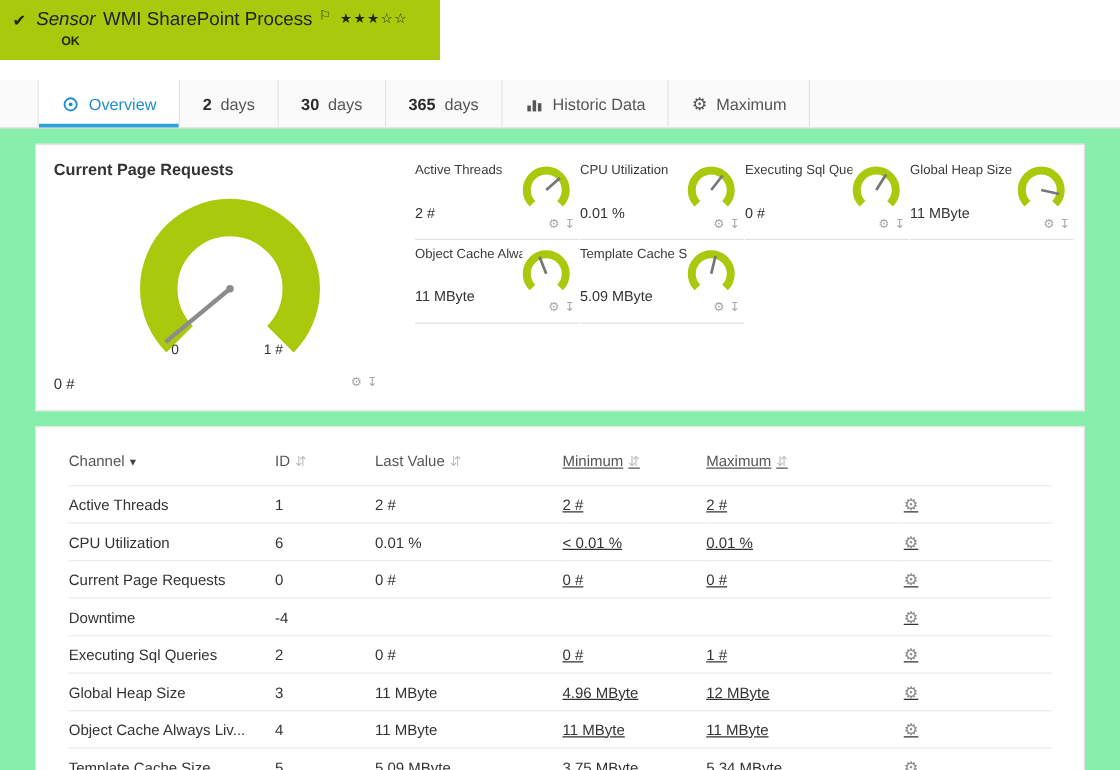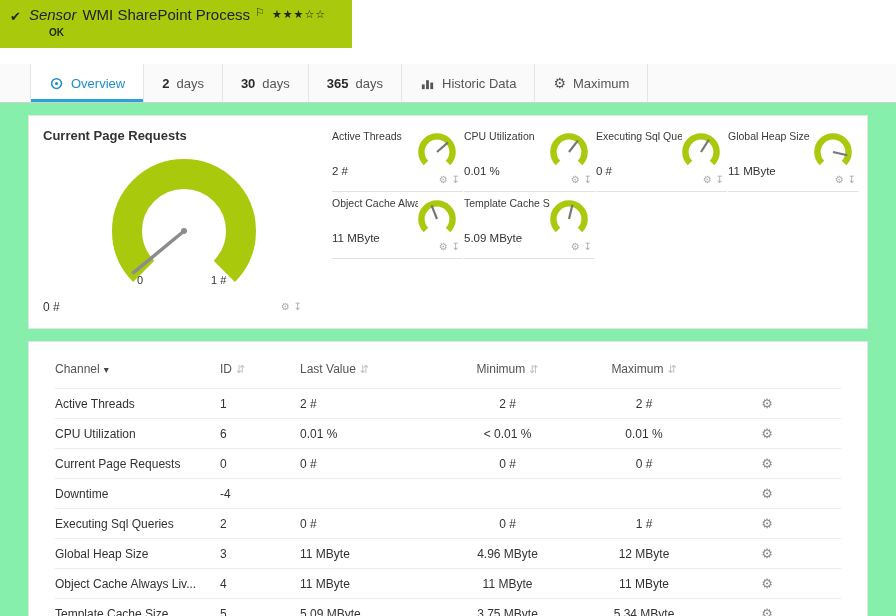--- a/index.html
+++ b/index.html
@@ -52,21 +52,21 @@
   .slabel { font-size: 10.5px; color: #3a3a3a; padding-top: 2px; white-space: nowrap;
     overflow: hidden; max-width: 86px; }
   .svalue { position: absolute; left: 0; top: 37px; font-size: 11.5px; color: #333; }
   .sgauge { position: absolute; right: 4px; top: 2px; }
   .sicons { position: absolute; right: 3px; top: 47px; }
 
   
   .table-panel { padding: 16px 26px 6px; }
   table { width: 100%; border-collapse: collapse; font-size: 12px; color: #333; table-layout: fixed; }
   th { text-align: left; font-weight: normal; color: #555; padding: 4px 0 12px; }
-  th.ar, td.ar { text-align: center; }
+  th.ar, td.ar { text-align: left; text-decoration: underline; }
   td { padding: 7px 0; border-top: 1px solid #ececec; }
   .sorted-ic { font-size: 10px; color: #444; margin-left: 4px; }
   .sort-ic { font-size: 11px; color: #c0c0c0; margin-left: 4px; }
   .wrench { font-size: 13px; color: #8a8a8a; cursor: pointer; }
   .icon-cell { padding-right: 30px; }
 </style>
 </head>
 <body>
 
 <div class="page">

